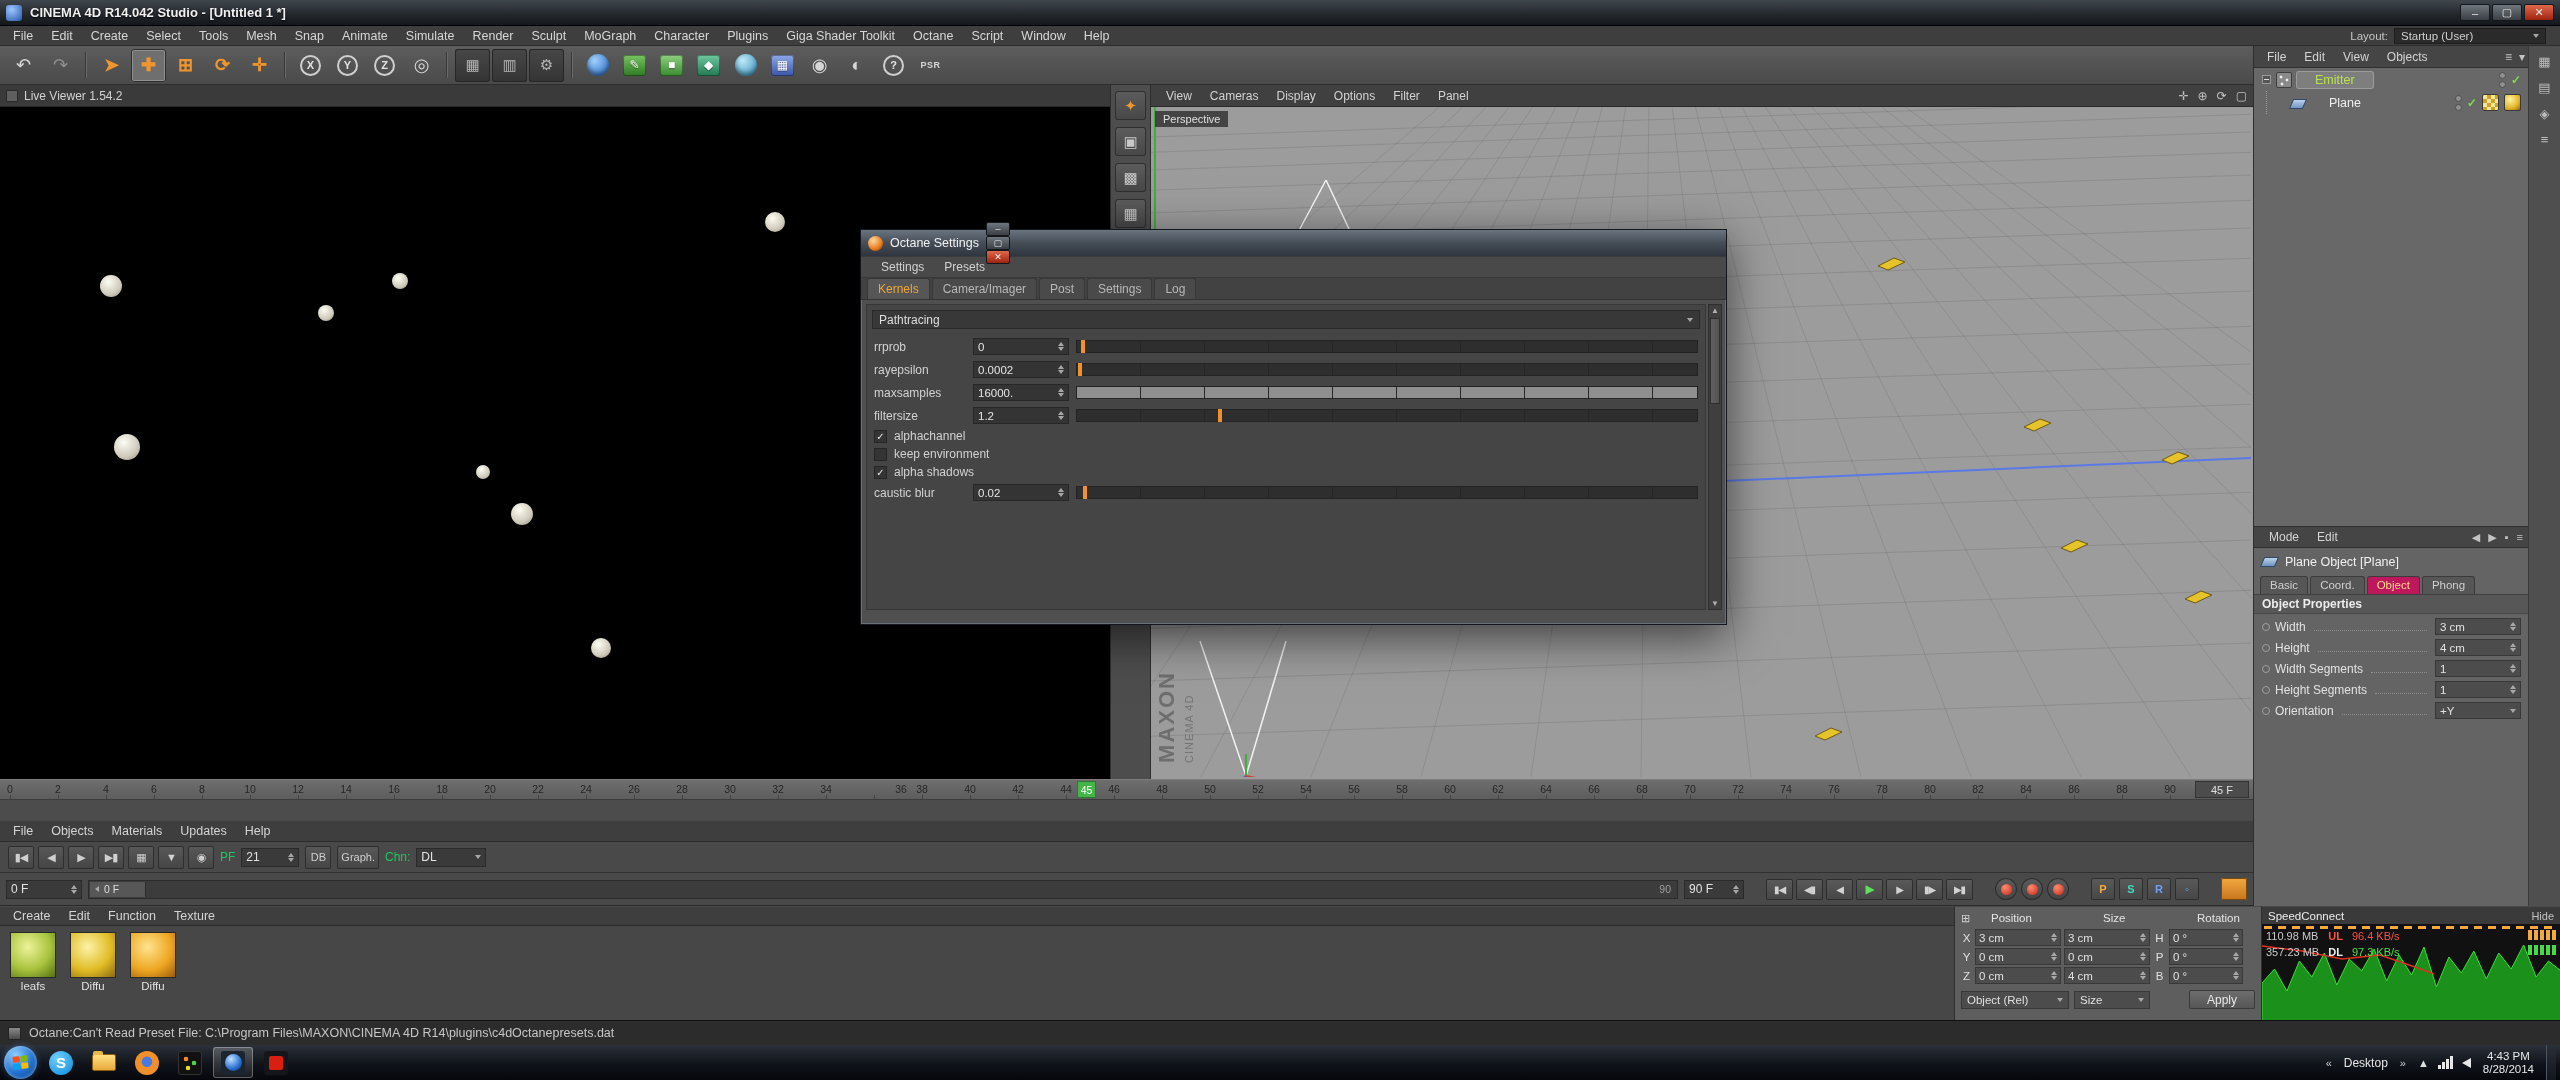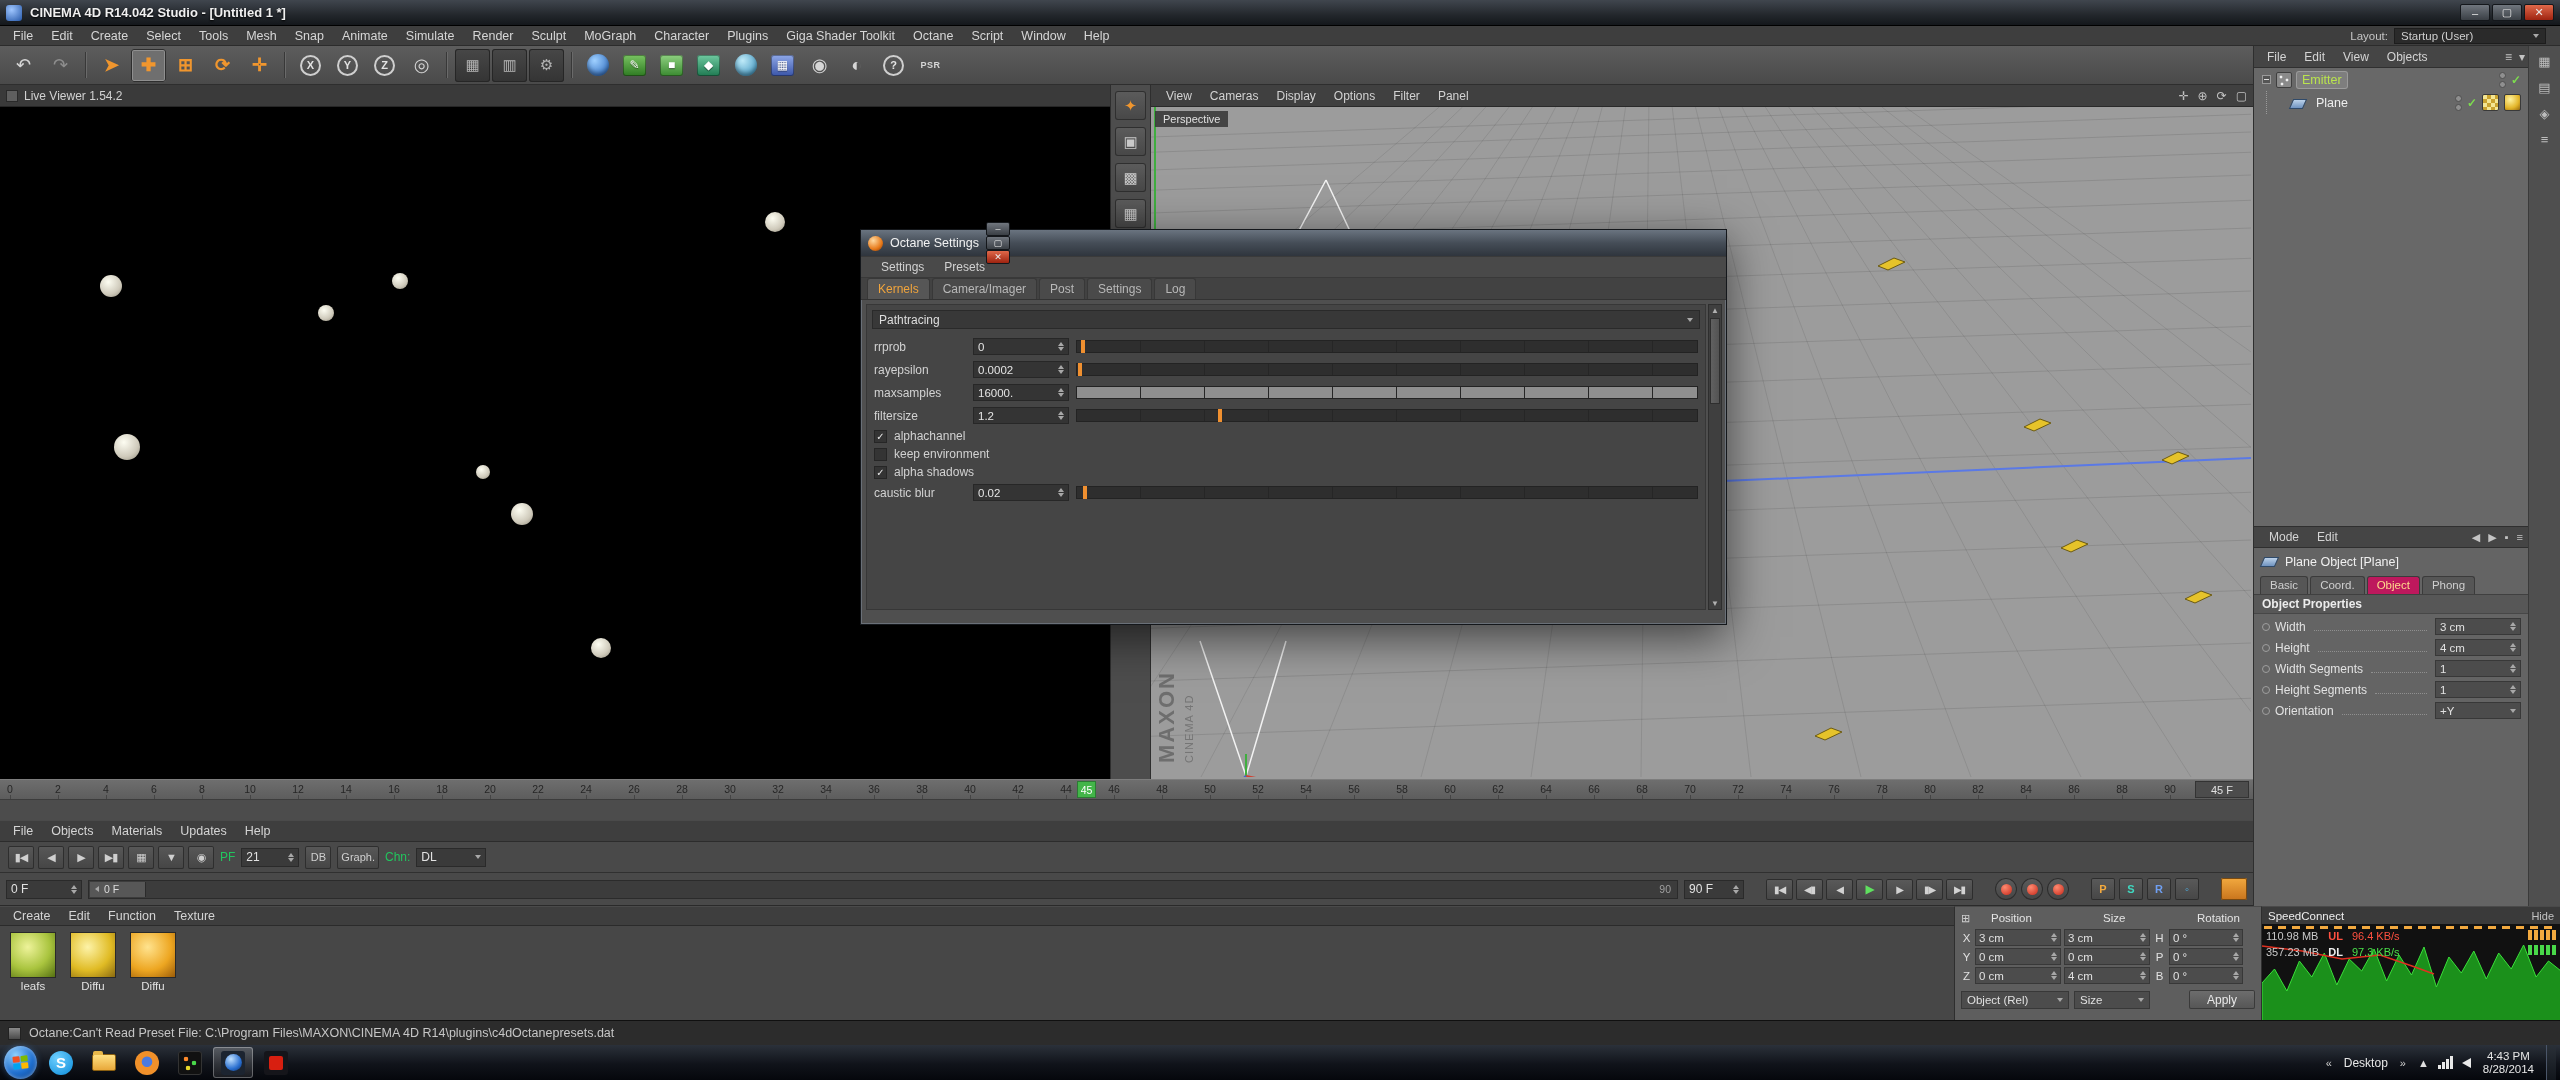--- a/index.html
+++ b/index.html
@@ -59,21 +59,21 @@
 #om-menu{position:absolute;left:0;top:0;width:275px;height:22px;background:#454545;border-bottom:1px solid #303030;display:flex;align-items:center;padding:0 4px;font-size:12px;color:#d4d4d4}
 #om-menu-icons{margin-left:auto;display:flex;gap:7px;color:#c2c2c2}
 #om-tree{position:absolute;left:0;top:22px;width:275px;height:458px;background:#686868}
 .orow{display:flex;align-items:center;height:23px;position:relative;font-size:12.5px;color:#ececec}
 .expander{width:9px;height:9px;border:1px solid #9a9a9a;background:#555;margin-left:8px;position:relative;flex:none}
 .expander::before{content:"";position:absolute;left:1px;right:1px;top:3px;height:1px;background:#ddd}
 .indent{width:18px;flex:none;border-left:1px dotted #9a9a9a;height:100%;margin-left:12px}
 .oicon-emitter{width:16px;height:16px;margin:0 5px;background:#8a8a8a;border:1px solid #3f3f3f;border-radius:2px;flex:none;background-image:radial-gradient(circle at 4px 4px,#f0f0f0 1.2px,transparent 1.7px),radial-gradient(circle at 10px 7px,#f0f0f0 1.2px,transparent 1.7px),radial-gradient(circle at 5px 11px,#f0f0f0 1.2px,transparent 1.7px)}
 .oicon-plane{width:17px;height:16px;margin:0 5px;position:relative;flex:none}
 .oicon-plane::before{content:"";position:absolute;left:2px;top:4px;width:12px;height:8px;background:linear-gradient(#bcd2ea,#6f93c0);transform:skewX(-24deg);border:1px solid #2f4a6a}
-.oname{padding:1px 5px;border-radius:2px}
+.oname{padding:1px 18px;border-radius:2px}
 .oname.sel{background:#7e7e7e;box-shadow:0 0 0 1px #9b9b9b}
 .oright{margin-left:auto;display:flex;align-items:center;gap:5px;padding-right:8px}
 .vdots{display:flex;flex-direction:column;gap:2px}
 .vdot{width:7px;height:7px;border-radius:50%;background:#8f8f8f;border:1px solid #4f4f4f}
 .ocheck{color:#7ddc4f;font-size:12px;font-weight:bold}
 .chip{width:17px;height:17px;border:1px solid #3a3a3a;border-radius:2px;flex:none}
 .chip.checker{background-color:#f4e693;background-image:linear-gradient(45deg,#caa32f 26%,transparent 26% 74%,#caa32f 74%),linear-gradient(45deg,#caa32f 26%,transparent 26% 74%,#caa32f 74%);background-position:0 0,4px 4px;background-size:8px 8px}
 .chip.matball{background:radial-gradient(circle at 35% 30%,#fff3a0,#e3b52a 60%,#93660d)}
 #mode-bar{position:absolute;left:0;top:480px;width:275px;height:22px;background:#454545;border-top:1px solid #2f2f2f;border-bottom:1px solid #2f2f2f;display:flex;align-items:center;padding:0 6px;font-size:12px;color:#d4d4d4}
 #attr-nav-icons{margin-left:auto;display:flex;gap:8px;color:#c4c4c4;font-size:11px}
@@ -602,21 +602,21 @@
       <span class="rtick" style="left: 634px;">26</span>
       <i class="rline" style="left: 634px;"></i>
       <span class="rtick" style="left: 682px;">28</span>
       <i class="rline" style="left: 682px;"></i>
       <span class="rtick" style="left: 730px;">30</span>
       <i class="rline" style="left: 730px;"></i>
       <span class="rtick" style="left: 778px;">32</span>
       <i class="rline" style="left: 778px;"></i>
       <span class="rtick" style="left: 826px;">34</span>
       <i class="rline" style="left: 826px;"></i>
-      <span class="rtick" style="left: 874px;">36</span>
+      <span class="rtick" style="left: 901px;">36</span>
       <i class="rline" style="left: 874px;"></i>
       <span class="rtick" style="left: 922px;">38</span>
       <i class="rline" style="left: 922px;"></i>
       <span class="rtick" style="left: 970px;">40</span>
       <i class="rline" style="left: 970px;"></i>
       <span class="rtick" style="left: 1018px;">42</span>
       <i class="rline" style="left: 1018px;"></i>
       <span class="rtick" style="left: 1066px;">44</span>
       <i class="rline" style="left: 1066px;"></i>
       <span class="rtick" style="left: 1114px;">46</span>

